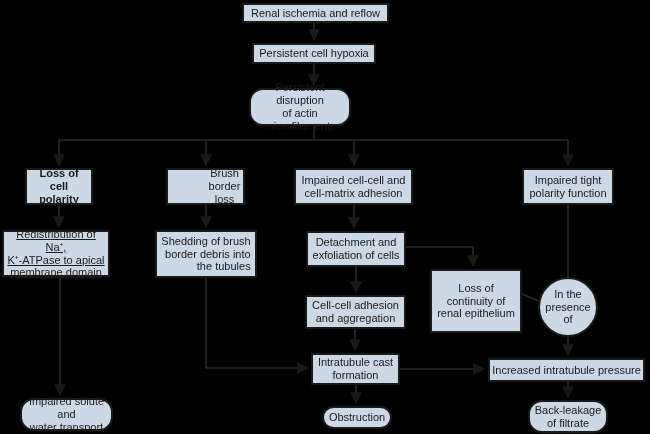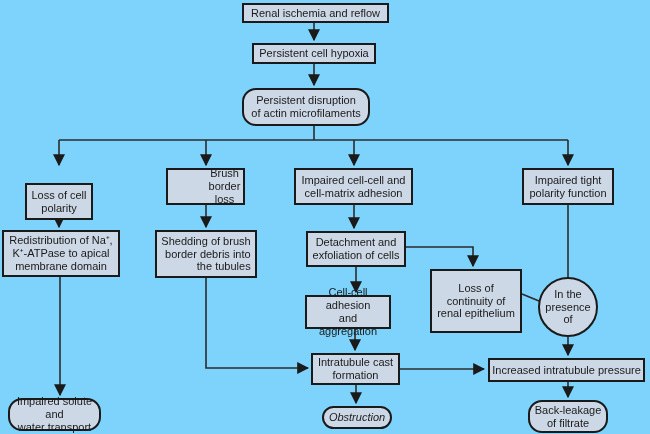--- a/index.html
+++ b/index.html
@@ -1,20 +1,20 @@
 <!DOCTYPE html>
 <html><head>
 <meta charset="utf-8">
 <style>
   html, body { margin: 0; padding: 0; background: #ffffff; }
   #canvas {
     position: relative;
     width: 650px;
     height: 434px;
-    background: #7dd3fc;
+    background: #000000;
     font-family: "Liberation Sans", sans-serif;
     overflow: hidden;
   }
   #edges {
     position: absolute;
     left: 0; top: 0;
     width: 650px; height: 434px;
   }
   .node {
     position: absolute;
@@ -25,21 +25,21 @@
     font-size: 11px;
     line-height: 1.18;
     text-align: center;
     display: flex;
     align-items: center;
     justify-content: center;
     white-space: pre-line;
     padding: 1px 2px;
   }
   .rounded  { border-radius: 14px; }
-  .stadium  { border-radius: 12px; font-style: italic; }
+  .stadium  { border-radius: 12px; }
   .circle   { border-radius: 50%; }
   .nowrap   { white-space: nowrap; }
 </style>
 </head>
 <body>
 
 <div id="canvas">
 
   <svg id="edges" viewBox="0 0 650 434" xmlns="http://www.w3.org/2000/svg">
     <defs>
@@ -70,63 +70,63 @@
       <path d="M400,369 H484" marker-end="url(#arrow)"></path>
       <path d="M356,385 V403" marker-end="url(#arrow)"></path>
       <path d="M568,382 V397" marker-end="url(#arrow)"></path>
     </g>
   </svg>
 
   <div class="node nowrap" style="left:242px; top:3px;   width:147px; height:20px;">Renal ischemia and reflow</div>
 
   <div class="node nowrap" style="left:252px; top:43px;  width:124px; height:21px;">Persistent cell hypoxia</div>
 
-  <div class="node rounded" style="left:242px; top:88px; width:128px; height:38px;">Persistent disruption
+  <div class="node rounded" style="left:249px; top:88px; width:102px; height:38px;">Persistent disruption
 of actin microfilaments</div>
 
-  <div class="node" style="left:25px;  top:183px; width:68px;  height:37px;">Loss of cell
+  <div class="node" style="left:25px;  top:168px; width:68px;  height:37px;font-weight:bold;">Loss of cell
 polarity</div>
 
   <div class="node" style="left:166px; top:168px; width:79px;  height:37px;padding-left:40px;">Brush border
 loss</div>
 
   <div class="node" style="left:294px; top:168px; width:119px; height:37px;">Impaired cell-cell and
 cell-matrix adhesion</div>
 
   <div class="node" style="left:522px; top:168px; width:92px;  height:37px;">Impaired tight
 polarity function</div>
 
-  <div class="node" style="left:2px;   top:230px; width:118px; height:47px;">Redistribution of Na⁺,
+  <div class="node" style="left:2px;   top:230px; width:108px; height:47px;text-decoration:underline;">Redistribution of Na⁺,
 K⁺-ATPase to apical
 membrane domain</div>
 
   <div class="node" style="left:155px; top:230px; width:102px; height:48px;text-align:right;">Shedding of brush
 border debris into
 the tubules</div>
 
   <div class="node" style="left:306px; top:231px; width:100px; height:36px;">Detachment and
 exfoliation of cells</div>
 
   <div class="node" style="left:430px; top:269px; width:92px;  height:64px;">Loss of
 continuity of
 renal epithelium</div>
 
   <div class="node circle" style="left:538px; top:277px; width:60px; height:60px;">In the
 presence
 of</div>
 
-  <div class="node" style="left:305px; top:295px; width:86px; height:34px;">Cell-cell adhesion
+  <div class="node" style="left:305px; top:295px; width:101px; height:34px;">Cell-cell adhesion
 and aggregation</div>
 
   <div class="node" style="left:311px; top:353px; width:89px;  height:32px;">Intratubule cast
 formation</div>
 
   <div class="node nowrap" style="left:488px; top:358px; width:157px; height:24px;">Increased intratubule pressure</div>
 
-  <div class="node rounded" style="left:8px;   top:398px; width:93px; height:33px;">Impaired solute and
+  <div class="node rounded" style="left:20px;   top:398px; width:93px; height:33px;">Impaired solute and
 water transport</div>
 
   <div class="node stadium nowrap" style="left:322px; top:406px; width:70px; height:23px;">Obstruction</div>
 
   <div class="node rounded" style="left:528px; top:400px; width:80px; height:33px;">Back-leakage
 of filtrate</div>
 
 </div>
 
 </body></html>

